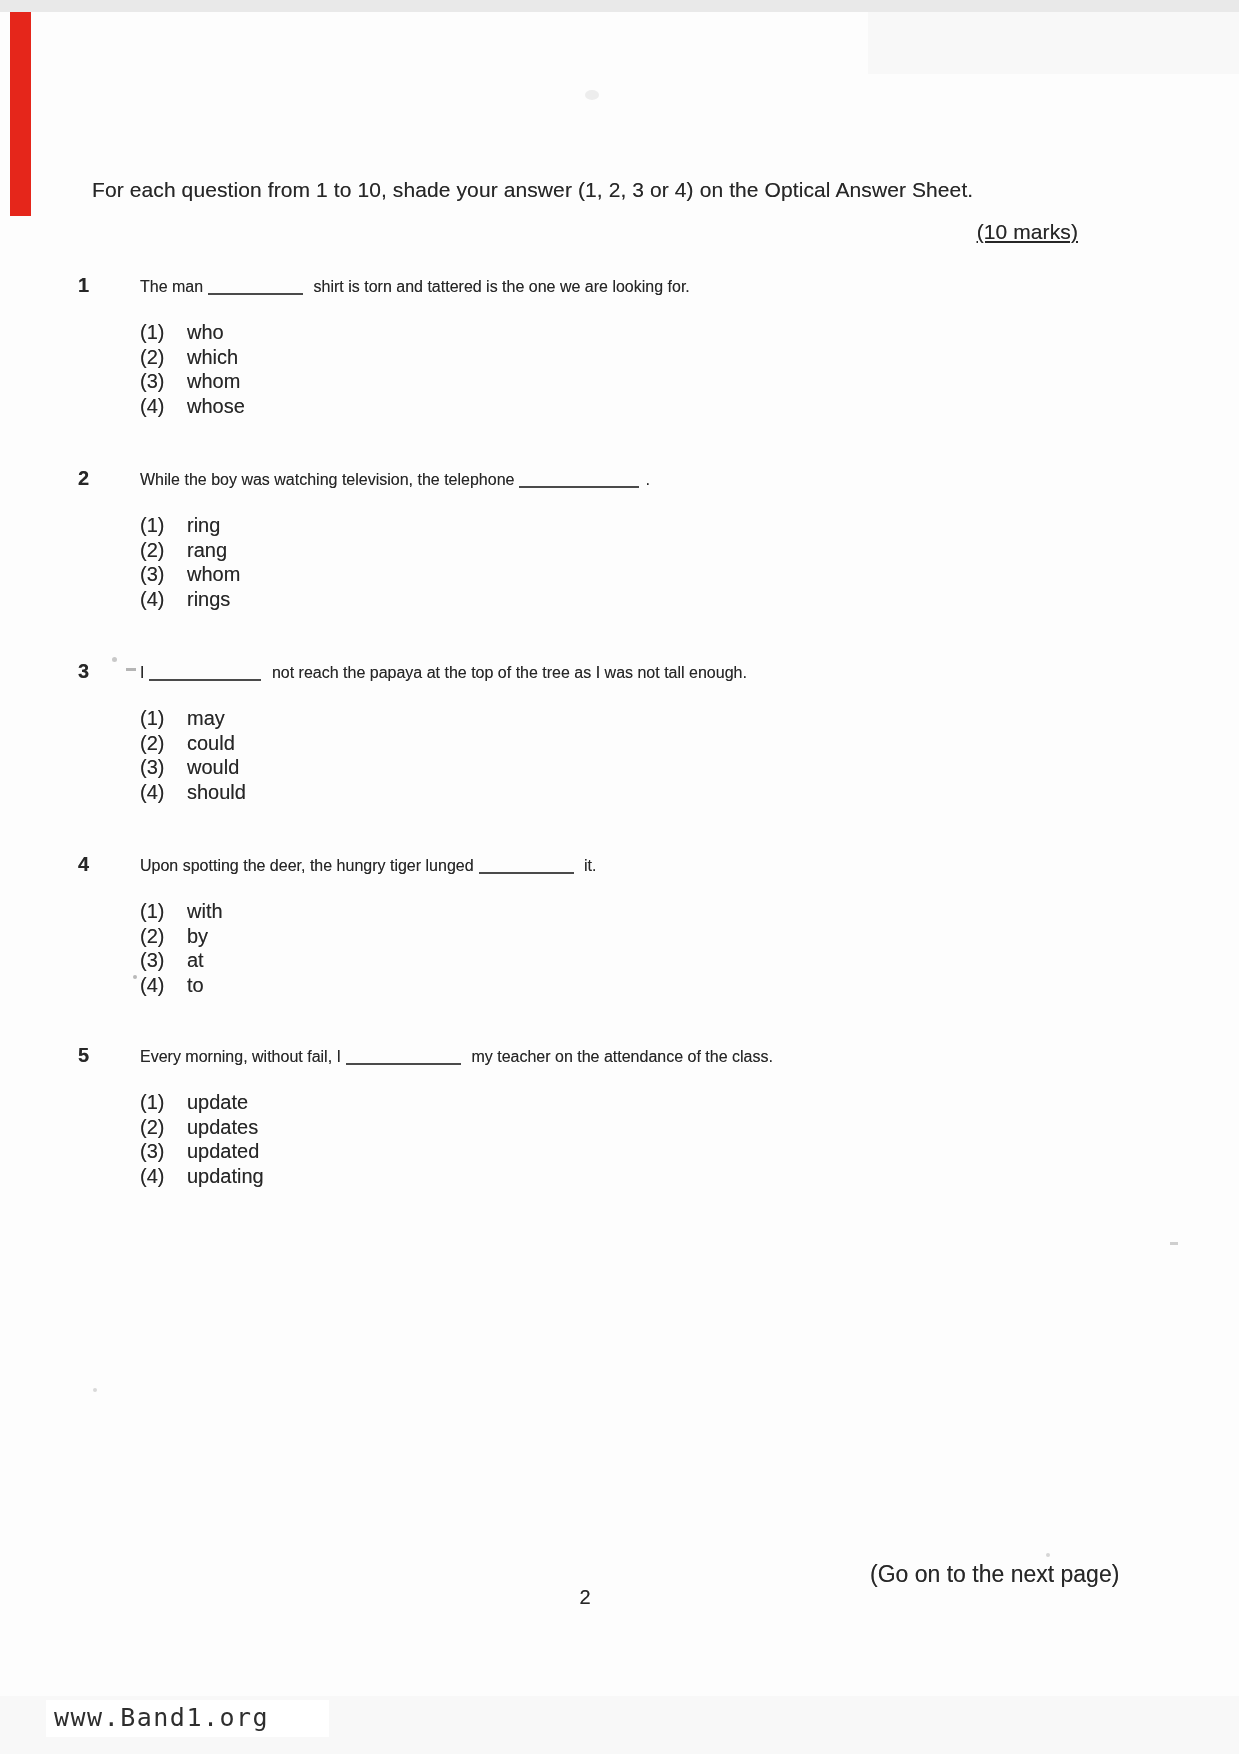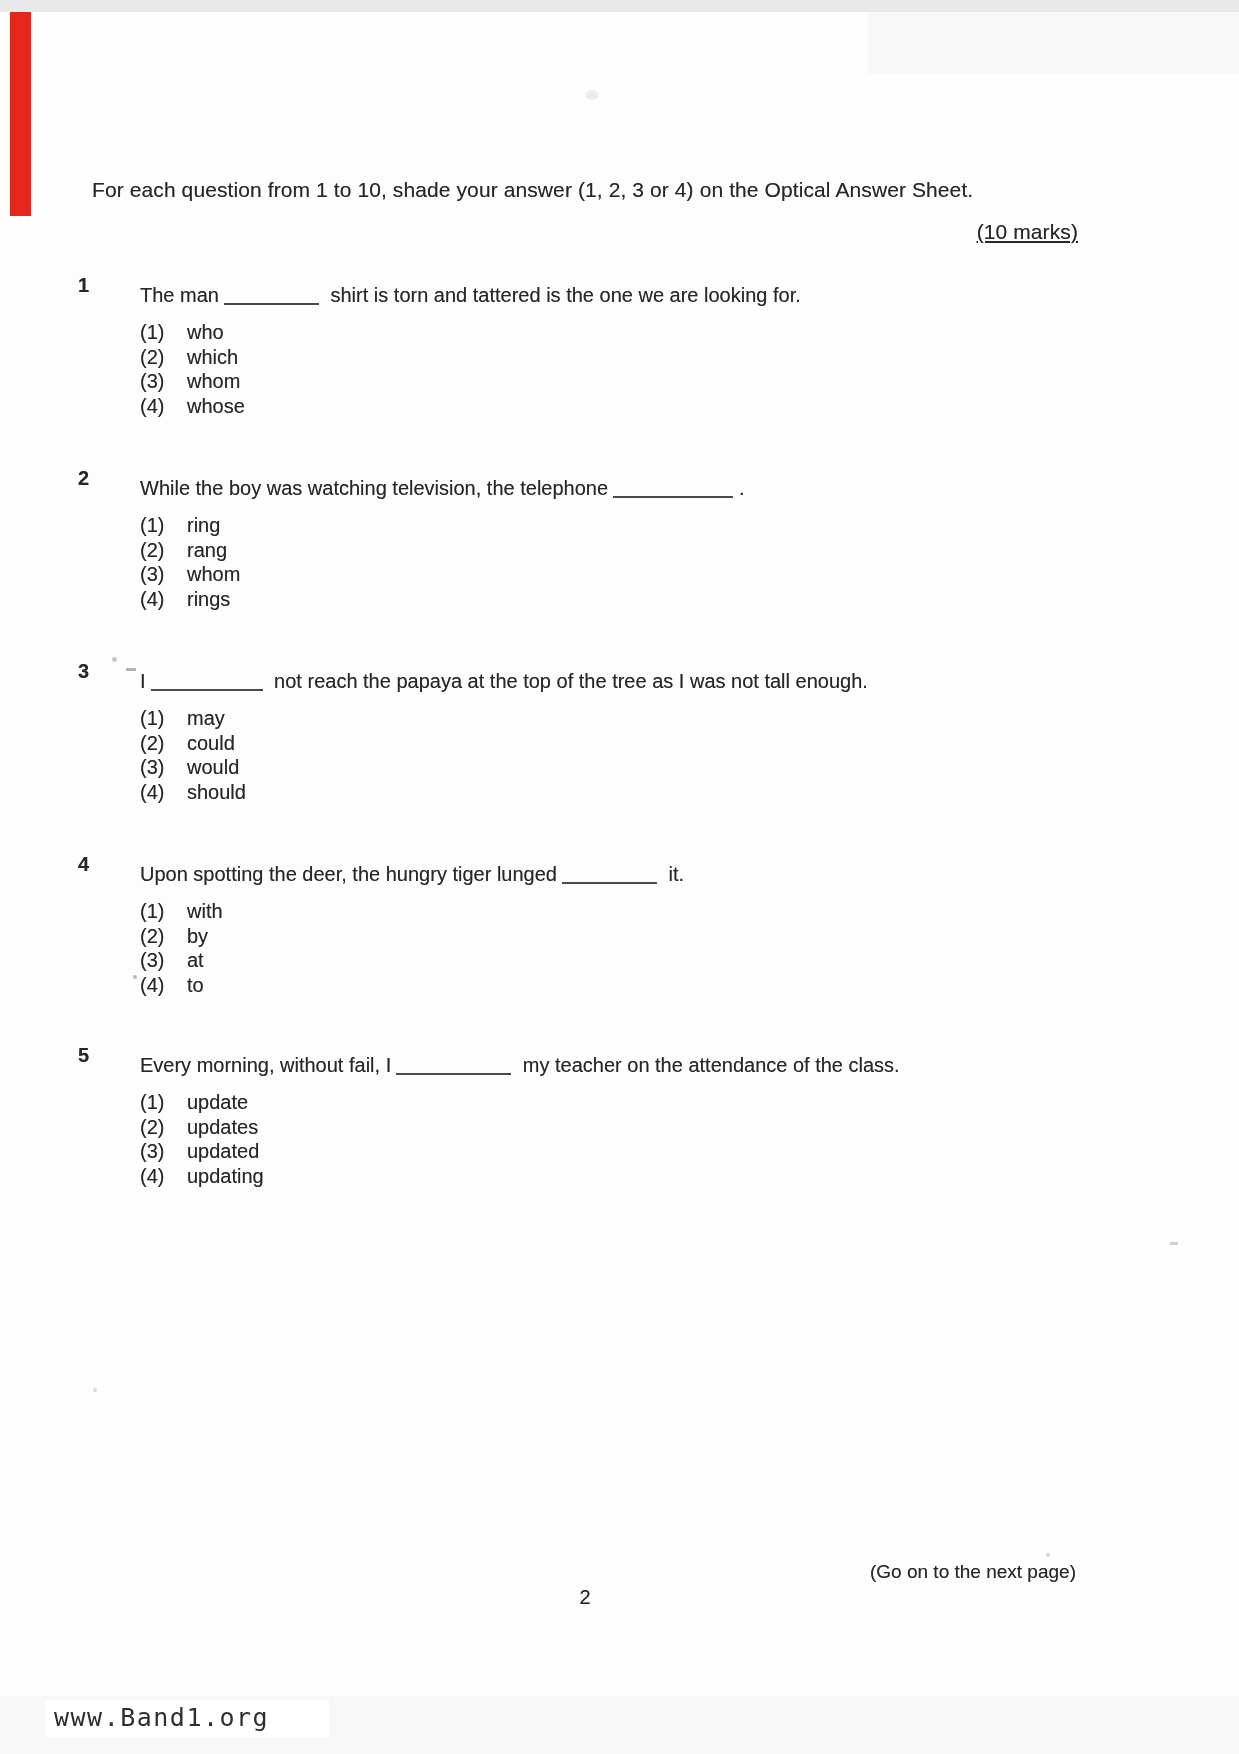--- a/index.html
+++ b/index.html
@@ -29,29 +29,29 @@
   .dash{position:absolute;}
   
   .header{
     position:absolute;left:92px;top:164px;width:986px;
     font-size:21px;line-height:27px;letter-spacing:0.1px;
   }
   .marks{display:block;text-align:right;margin-top:15px;text-decoration:underline;}
   
   .question{position:absolute;left:0;width:1239px;}
   .q-num{position:absolute;left:78px;top:0;font-size:20px;font-weight:bold;}
-  .q-stem{position:absolute;left:140px;top:8px;width:1000px;font-size:20px;line-height:26px;}
+  .q-stem{position:absolute;left:140px;top:0;width:1000px;font-size:16px;line-height:26px;}
   .blank{
     display:inline-block;height:2px;background:#4a4a4a;
     vertical-align:baseline;position:relative;top:3px;margin:0 6px 0 5px;
   }
   .options{position:absolute;left:140px;top:46px;font-size:20px;line-height:24.5px;}
   .opt-label{display:inline-block;width:47px;}
   
-  .goon{position:absolute;left:870px;top:1549px;font-size:19px;}
+  .goon{position:absolute;left:870px;top:1549px;font-size:23px;}
   .pagenum{position:absolute;left:560px;top:1574px;width:50px;text-align:center;font-size:20px;}
   .bottom-strip{position:absolute;left:0;top:1684px;width:1239px;height:70px;background:#f8f8f8;}
   .watermark{
     position:absolute;left:46px;top:1688px;
     font-family:"DejaVu Sans Mono","Liberation Mono",monospace;
     font-size:25px;letter-spacing:1.5px;color:#2e2e2e;
     background:#ffffff;padding:3px 60px 5px 8px;
   }
 </style>
 </head>

